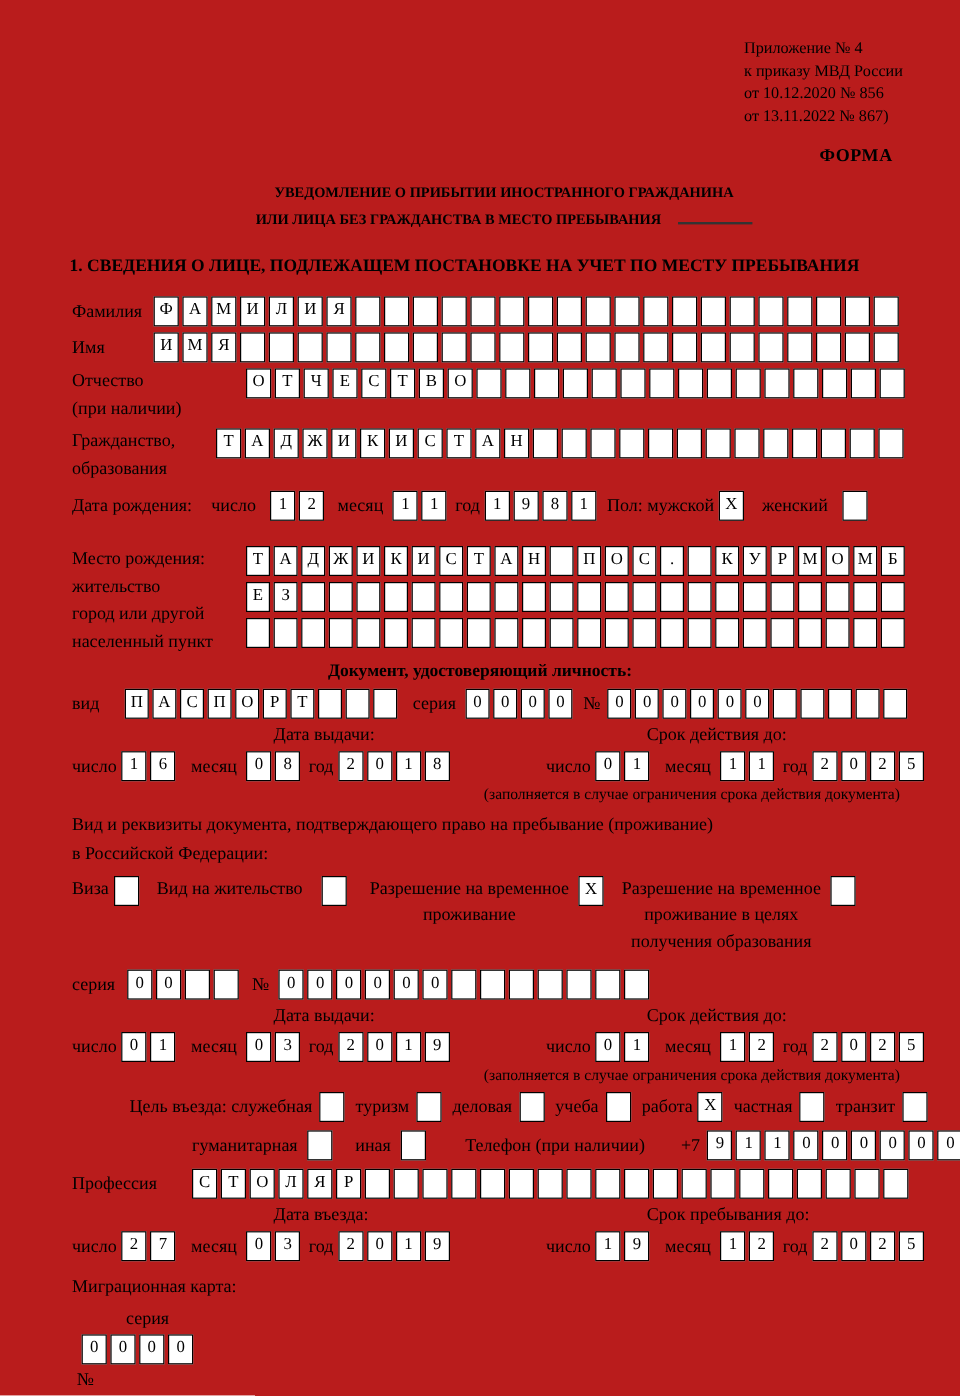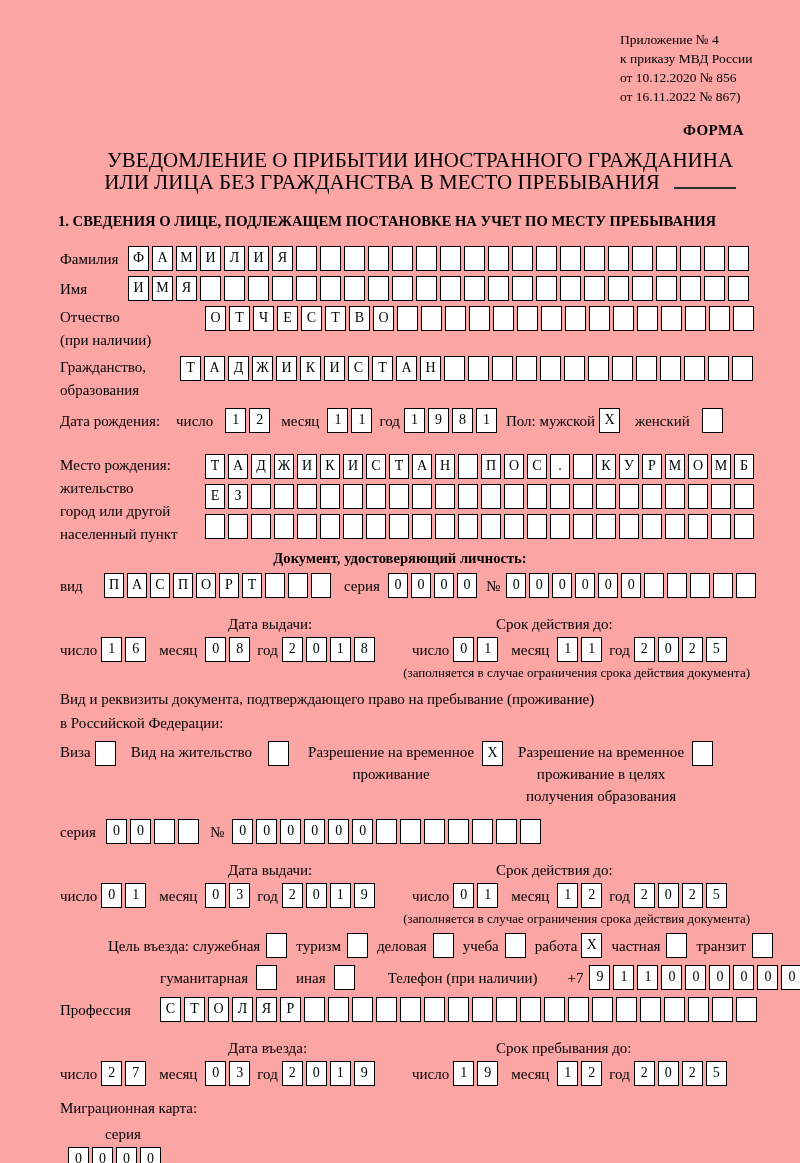--- a/index.html
+++ b/index.html
@@ -1,49 +1,49 @@
 <!DOCTYPE html>
 <html><head>
 <meta charset="utf-8">
 <style>
   html,body{margin:0;padding:0;background:#ffffff;}
   .page{
     width:800px;height:1163px;overflow:hidden;box-sizing:border-box;
-    background:#fca5a5;color:#000;
+    background:#b91c1c;color:#000;
     font-family:"Liberation Serif","DejaVu Serif",serif;
     font-size:15px;
     padding:30px 20px 0 60px;
     position:relative;
   }
   
   .hdr{margin-left:560px;font-size:13.5px;line-height:19px;}
   .hdr .gap{margin-top:5px;}
   .forma{font-weight:bold;text-align:right;margin:16px 36px 6px 0;font-size:15px;letter-spacing:.5px;}
-  .title{text-align:center;font-weight:normal;font-size:21px;line-height:22px;margin:10px 0 2px 0;}
+  .title{text-align:center;font-weight:bold;font-size:12px;line-height:22px;margin:10px 0 2px 0;}
   .blank{display:inline-block;width:62px;border-bottom:2.5px solid #333;height:14px;margin-left:14px;}
   .sec1{font-weight:bold;font-size:14.6px;margin:20px 0 16px -2px;}
   
   .frow{display:flex;align-items:flex-start;margin-bottom:4px;}
   .lab{white-space:nowrap;line-height:26px;}
   .lab2{display:flex;flex-direction:column;line-height:23px;}
   .stack{display:flex;flex-direction:column;}
   .stack .cells{margin-bottom:5px;}
   .cells{display:inline-flex;align-items:center;}
   .cell{
     display:inline-block;box-sizing:border-box;
     width:21px;height:25px;border:1.5px solid #000;margin-right:3px;
     font-size:14px;line-height:22px;text-align:center;background:#fff;
   }
   .tight .cell{width:20px;}
   .w68{width:68px;}.w145{width:145px;}.w120{width:120px;}.w150{width:150px;}.w44{width:44px;}.w100{width:100px;}
   .ml4{margin-left:4px;}.ml6{margin-left:6px;}.ml8{margin-left:8px;}.ml10{margin-left:10px;}
   .ml12{margin-left:12px;}.ml16{margin-left:16px;}.ml30{margin-left:30px;}.ml45{margin-left:45px;}
   .dochead{font-weight:bold;text-align:center;font-size:14.6px;margin:4px 40px 6px 0;}
   
-  .dpair{display:flex;align-items:flex-end;margin-top:16px;}
+  .dpair{display:flex;align-items:flex-end;margin-top:4px;gap:43px;}
   .dcol-l{width:352px;flex:none;}
   .dcol-r{flex:1;}
   .dhead{font-size:15px;line-height:19px;margin-bottom:3px;}
   .dhead-l{padding-left:168px;}
   .dhead-r{padding-left:84px;}
   .dline{display:flex;align-items:flex-start;}
   .note{font-size:13px;text-align:right;margin:2px 30px 6px 0;}
   .intro{line-height:24px;}
   
   .permits{display:flex;align-items:flex-start;margin:6px 0 12px 0;}
@@ -60,21 +60,21 @@
 </style>
 </head>
 <body>
 
 <div class="page">
 
   <div class="hdr">
     <div>Приложение № 4</div>
     <div>к приказу МВД России</div>
     <div>от 10.12.2020 № 856</div>
-    <div>от 16.11.2022 № 867)</div>
+    <div>от 13.11.2022 № 867)</div>
   </div>
 
   <div class="forma">ФОРМА</div>
 
   <div class="title">
     <div>УВЕДОМЛЕНИЕ О ПРИБЫТИИ ИНОСТРАННОГО ГРАЖДАНИНА</div>
     <div><span>ИЛИ ЛИЦА БЕЗ ГРАЖДАНСТВА В МЕСТО ПРЕБЫВАНИЯ</span><span class="blank"></span></div>
   </div>
 
   <div class="sec1">1. СВЕДЕНИЯ О ЛИЦЕ, ПОДЛЕЖАЩЕМ ПОСТАНОВКЕ НА УЧЕТ ПО МЕСТУ ПРЕБЫВАНИЯ</div>

